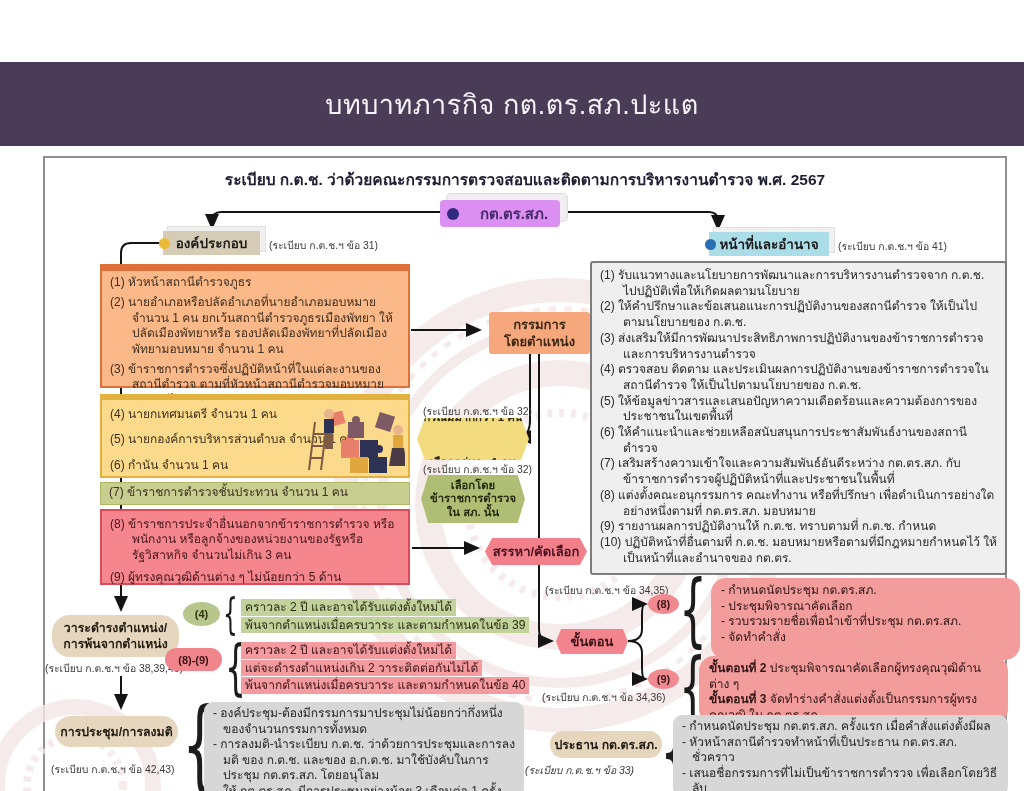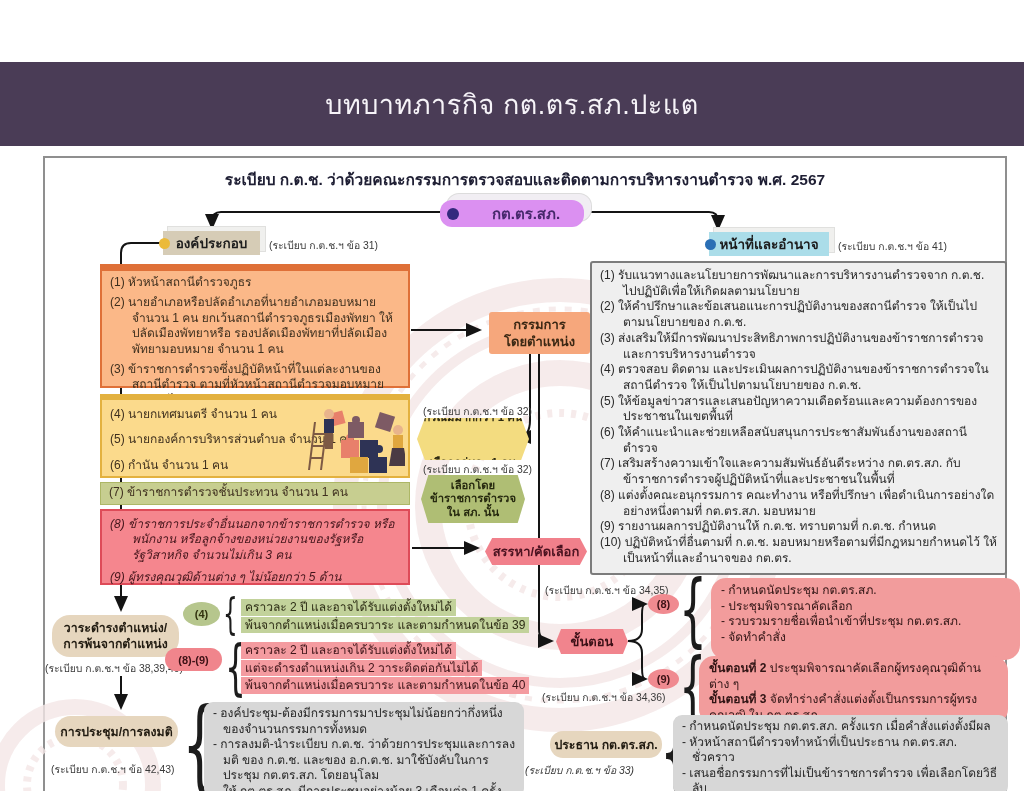--- a/index.html
+++ b/index.html
@@ -7,21 +7,21 @@
         font-family:"Liberation Sans","DejaVu Sans",sans-serif;color:#222;}
   .abs{position:absolute;box-sizing:border-box;}
   
   .topbar{left:0;top:62px;width:1024px;height:84px;background:#4A3C56;display:flex;align-items:center;justify-content:center;}
   .topbar span{color:#F6F3F8;font-size:27px;letter-spacing:.5px;}
   
   .frame{left:43px;top:156px;width:964px;height:680px;border:2px solid #8F8F8F;background:#fff;}
   .dg-title{left:60px;top:167px;width:930px;text-align:center;font-weight:bold;font-size:15.5px;color:#1E1E33;}
   svg.layer{position:absolute;left:0;top:0;pointer-events:none;}
   
-  .root{left:440px;top:200px;width:144px;height:27px;background:#DB90F1;border-radius:12px;
+  .root{left:440px;top:200px;width:120px;height:27px;background:#DB90F1;border-radius:4px;
         box-shadow:7px -6px 0 0 #F1EEF3, 7px -6px 0 1px #DCDCDC;
         display:flex;align-items:center;justify-content:center;font-weight:bold;font-size:15px;color:#46286B;padding-left:28px;}
   .root .dot{position:absolute;left:7px;top:8px;width:12px;height:12px;border-radius:50%;background:#33297E;}
   
   .blabel{height:24px;display:flex;align-items:center;justify-content:center;font-weight:bold;font-size:13.5px;color:#1d1d1d;
           box-shadow:5px -4px 0 0 #F0F0EE, 5px -4px 0 1px #E0E0DE;}
   .blabel .dot{position:absolute;left:-4px;top:7px;width:11px;height:11px;border-radius:50%;}
   .ref{font-size:10.4px;color:#3a3a3a;white-space:nowrap;}
   
   .cbox{left:100px;width:310px;padding:4px 8px;font-size:12px;line-height:15.4px;color:#3E2F1E;}
@@ -154,21 +154,21 @@
           <rect x="92" y="33" width="10" height="13" fill="#E0A73F"></rect>
           <path d="M91 46 h12 l3 18 h-18 z" fill="#4A3B44"></path>
       </g>
     </svg>
   </div>
 
   <div class="abs cbox" style="top:482px;height:23px;background:#C7CE90;border:1px solid #ADB766;padding:2px 8px;">
     <div class="itm">(7) ข้าราชการตำรวจชั้นประทวน จำนวน 1 คน</div>
   </div>
 
-  <div class="abs cbox" style="top:509px;height:76px;background:#F5868E;border:2px solid #DE4B58;color:#44151B;padding-top:6px;font-style:italic;">
+  <div class="abs cbox" style="top:509px;height:76px;background:#F5868E;border:2px solid #DE4B58;color:#44151B;padding-top:6px;">
     <div class="itm" style="margin-bottom:7px;">(8) ข้าราชการประจำอื่นนอกจากข้าราชการตำรวจ หรือพนักงาน หรือลูกจ้างของหน่วยงานของรัฐหรือรัฐวิสาหกิจ จำนวนไม่เกิน 3 คน</div>
     <div class="itm">(9) ผู้ทรงคุณวุฒิด้านต่าง ๆ ไม่น้อยกว่า 5 ด้าน</div>
   </div>
 
   <div class="abs byrole">
     <span>กรรมการ</span>
     <span>โดยตำแหน่ง</span>
   </div>
 
   <div class="abs ref" style="left:423px;top:403px;">(ระเบียบ ก.ต.ช.ฯ ข้อ 32)</div>

